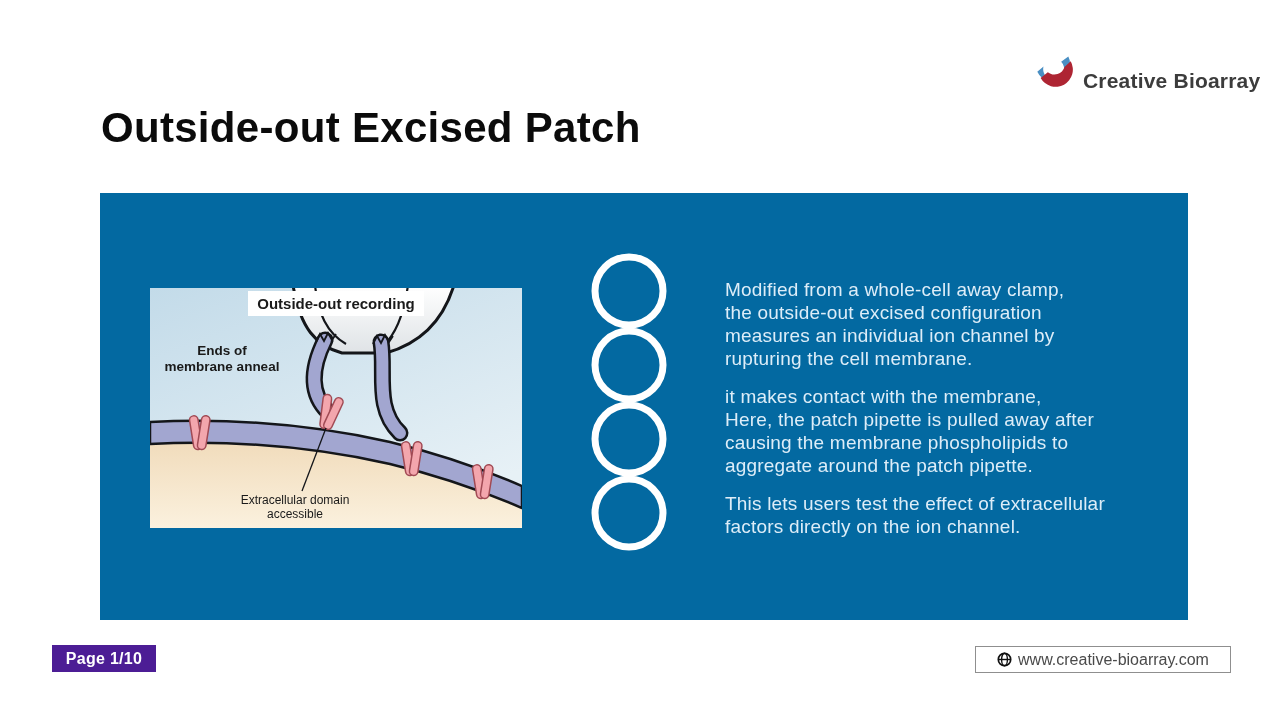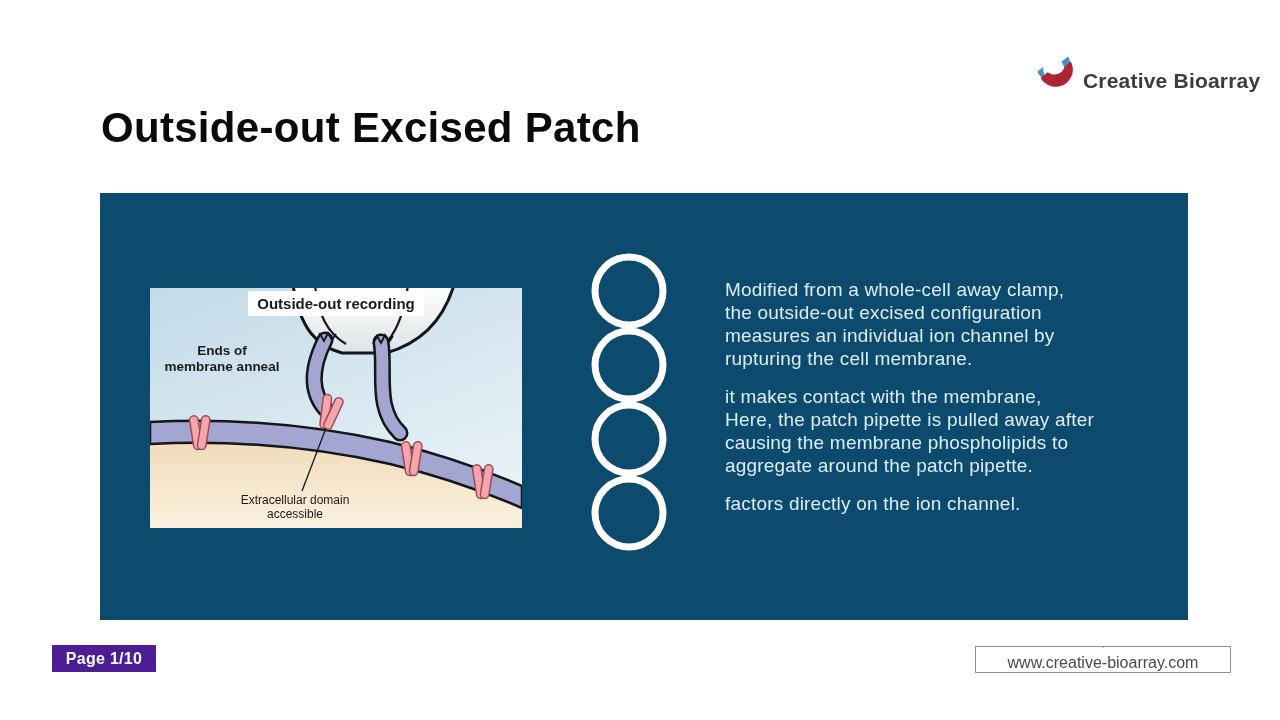--- a/index.html
+++ b/index.html
@@ -16,21 +16,21 @@
   .logo-text{
     font-size:21px;font-weight:bold;color:#3c3c3c;letter-spacing:0.2px;margin-top:28px;
   }
   .title{
     position:absolute;left:97px;top:100px;margin:4px;
     font-size:42px;font-weight:800;color:#0b0b0b;letter-spacing:0.3px;
   }
   
   .panel{
     position:absolute;left:100px;top:193px;width:1088px;height:427px;
-    background:#0c4a6e;
+    background:#0369a1;
   }
   .diagram{
     position:absolute;left:50px;top:95px;width:372px;height:240px;
     background:#cde2ee;
   }
   .diagram svg{display:block;}
   .circles{
     position:absolute;left:487px;top:60px;width:84px;height:304px;
   }
   .body-text{
@@ -45,21 +45,21 @@
   .page-badge{
     position:absolute;left:52px;top:645px;width:104px;height:27px;
     background:#4c1d95;color:#ffffff;
     display:flex;align-items:center;justify-content:center;
     font-size:16px;letter-spacing:0.3px;font-weight:bold;
   }
   .site-box{
     position:absolute;left:975px;top:646px;width:256px;height:27px;
     background:#ffffff;border:1px solid #8f8f8f;box-sizing:border-box;
     display:flex;align-items:center;justify-content:center;gap:6px;
-    font-size:16px;color:#4a4a4a;cursor:pointer;flex-direction:column;
+    font-size:16px;color:#4a4a4a;cursor:pointer;
   }
   .diag-label{font-family:"Liberation Sans",sans-serif;fill:#1a1a1a;}
 </style>
 </head>
 <body>
 
 <div class="logo">
   <svg width="42" height="42" viewBox="0 0 44 42">
     <path d="M4.5,26 A18,18 0 1 0 37,10 L29.5,15.5 A11,11 0 1 1 11,20.5 Z" fill="#4a8fc3"></path>
     <path d="M39.5,15 A18,18 0 0 1 8,32.5 L15.5,26.5 A11,11 0 0 0 33,21 Z" fill="#ae2533"></path>
@@ -143,20 +143,21 @@
       <span>measures an individual ion channel by</span>
       <span>rupturing the cell membrane.</span>
     </p>
     <p>
       <span>it makes contact with the membrane,</span>
       <span>Here, the patch pipette is pulled away after</span>
       <span>causing the membrane phospholipids to</span>
       <span>aggregate around the patch pipette.</span>
     </p>
     <p>
+      <span>This lets users test the effect of extracellular</span>
       <span>factors directly on the ion channel.</span>
     </p>
   </div>
 </div>
 
 <div class="page-badge">
   <span>Page 1/10</span>
 </div>
 
 <div class="site-box">

